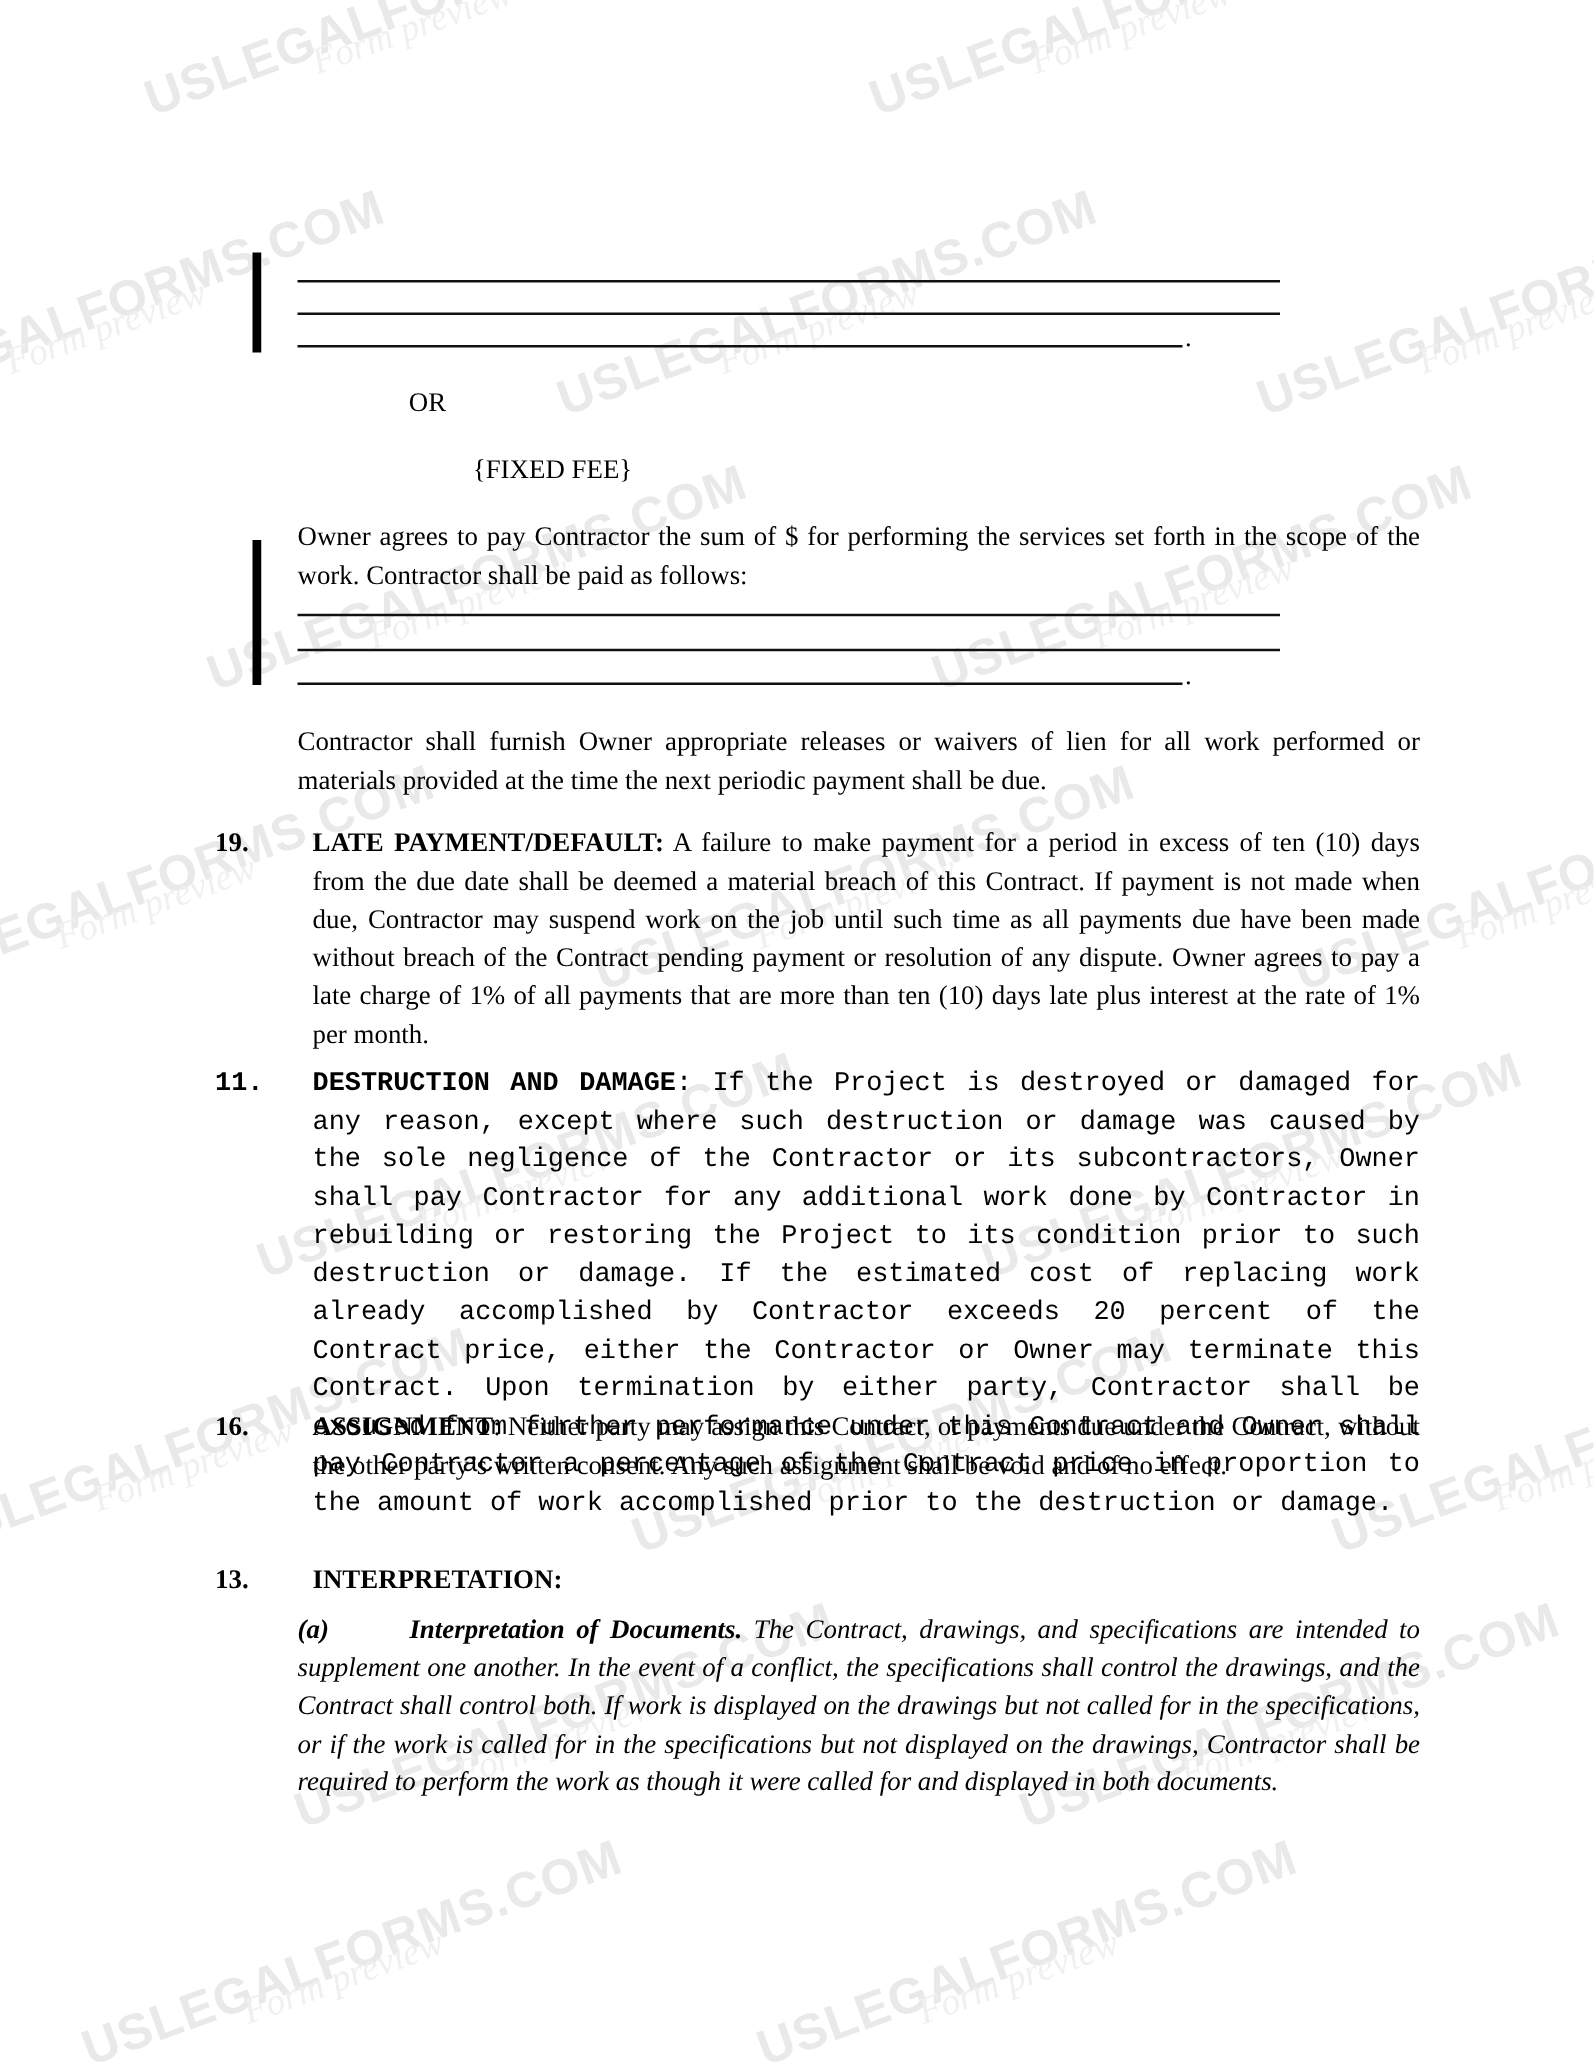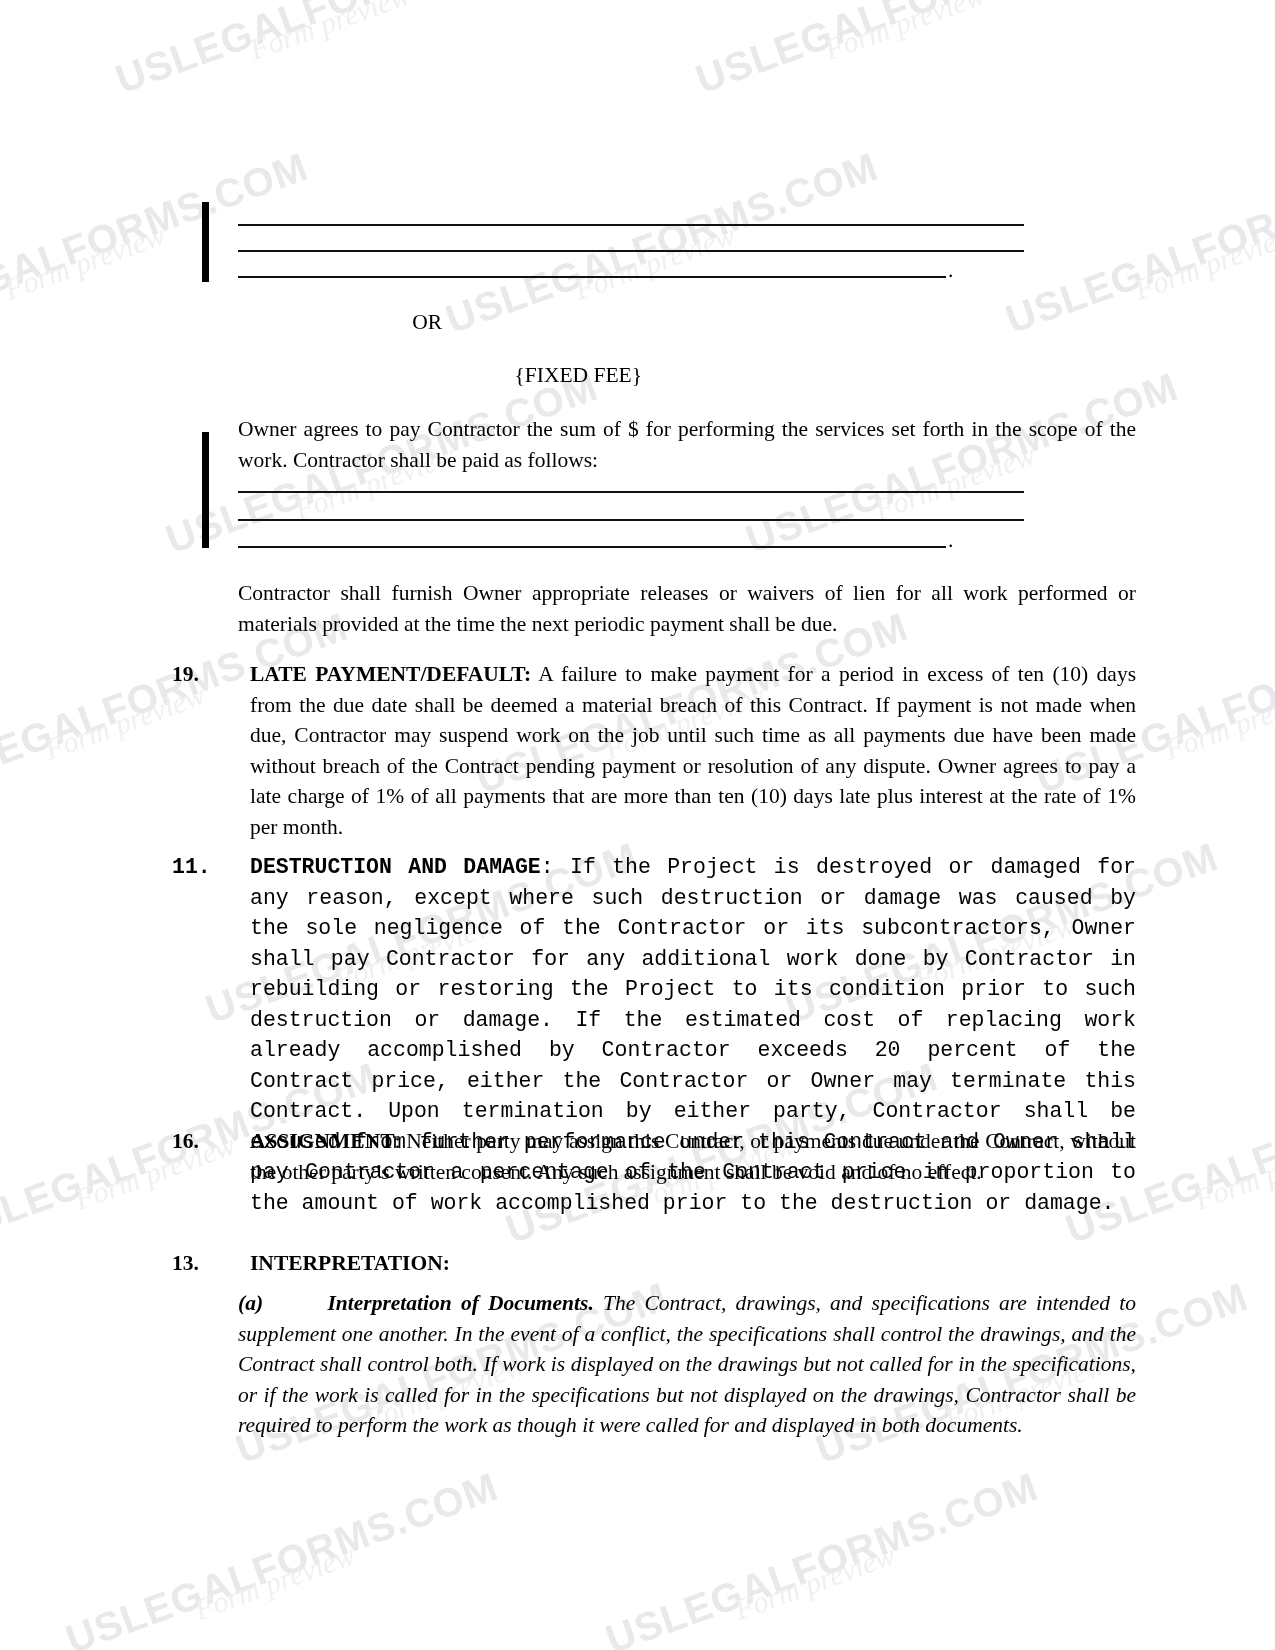--- a/index.html
+++ b/index.html
@@ -58,21 +58,21 @@
     position: absolute;
   }
 
   p.para {
     margin: 0;
     font-size: 21.5px;
     line-height: 30.5px;
     text-align: justify;
     text-justify: inter-word;
   }
-  p.para.nojust { text-align: right; }
+  p.para.nojust { text-align: center; }
 
   
   .clause {
     position: absolute;
     display: block;
   }
   .clause .num {
     position: absolute;
     left: 0;
     top: 0;

